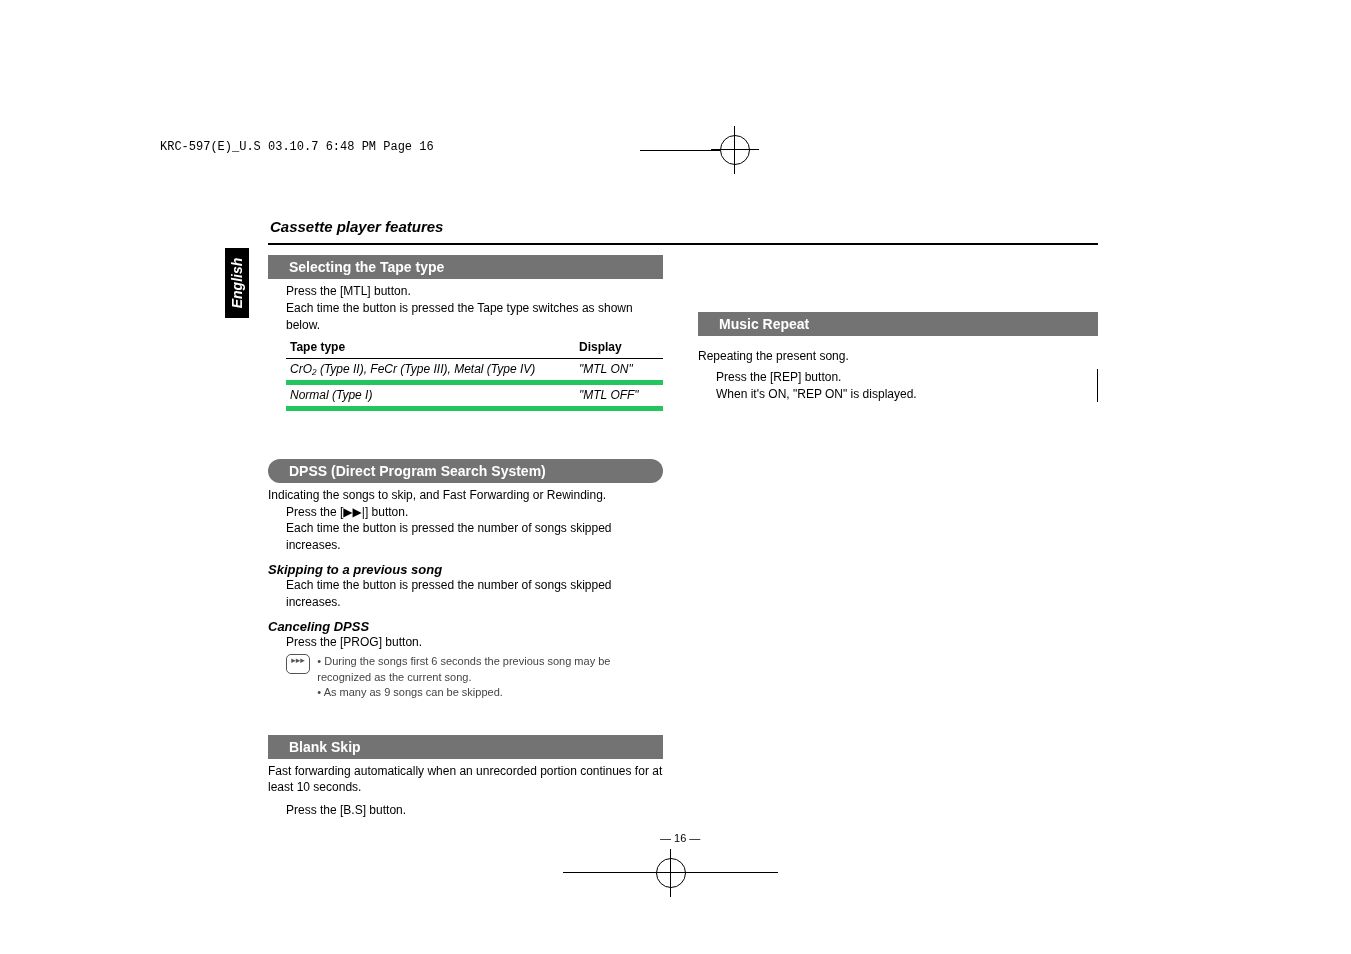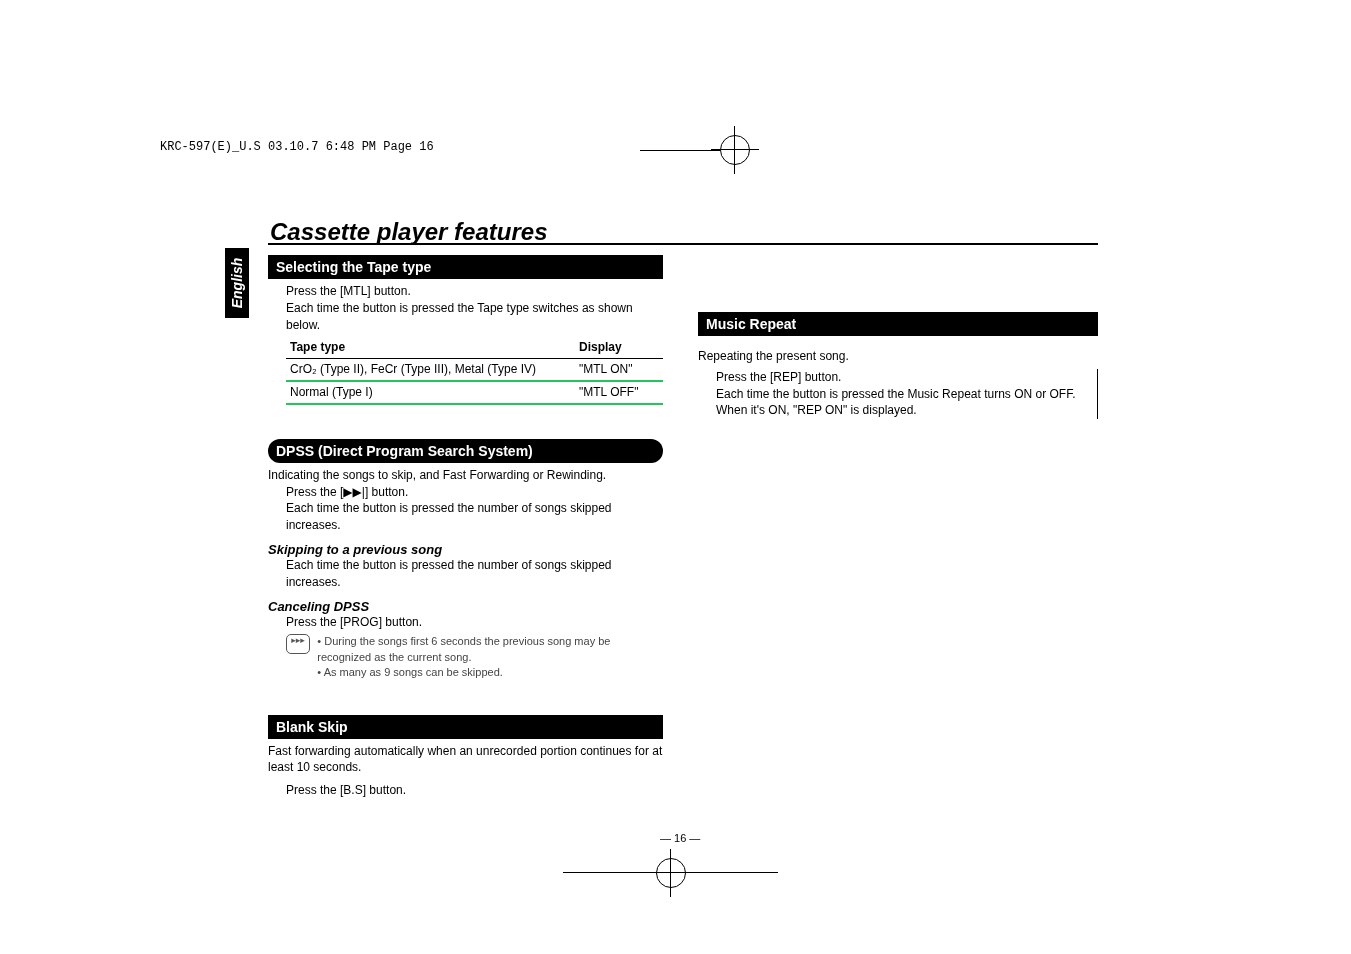--- a/index.html
+++ b/index.html
@@ -57,54 +57,54 @@
     display: flex;
     align-items: center;
     justify-content: center;
   }
   .sidebar-tab span { transform: rotate(-90deg); white-space:nowrap; }
 
   .page-title {
     position: absolute;
     top: 218px;
     left: 270px;
-    font-size: 24px;
+    font-size: 15px;
     font-weight: bold;
     font-style: italic;
   }
   .title-rule {
     position: absolute;
     top: 243px;
     left: 268px;
     width: 830px;
     height: 2px;
     background: #000;
   }
 
   .col-left { position:absolute; left: 268px; top: 255px; width: 395px; }
   .col-right { position:absolute; left: 698px; top: 250px; width: 400px; }
 
   .section-bar {
-    background: #000000;
+    background: #737373;
     color: #fff;
     font-weight: bold;
     font-size: 14px;
-    padding: 4px 8px;
+    padding: 4px 21px;
     margin-top: 10px;
   }
 
   .body-text { font-size: 12px; line-height: 1.4; }
   .indent { margin-left: 18px; }
   .subhead { font-weight: bold; font-style: italic; color:#000; font-size: 13px; margin-top: 8px; }
   .small { font-size: 11px; }
 
   table.tape { border-collapse: collapse; width: 100%; font-size:12px; margin-top:4px;}
   table.tape th, table.tape td { text-align:left; padding:2px 4px; }
   table.tape th { border-bottom: 1px solid #000; font-weight:bold; }
-  table.tape td { border-bottom: 2px solid #22c55e; }
+  table.tape td { border-bottom: 5px solid #22c55e; font-style: italic; }
 
   .note-icon {
     display:inline-block;
     width:22px; height:18px;
     border:1px solid #555; border-radius: 5px;
     vertical-align: top;
     text-align:center;
     font-size:9px;
     line-height:11px;
     margin-right:4px;
@@ -150,21 +150,21 @@
             <td>"MTL ON"</td>
           </tr>
       <tr>
             <td>Normal (Type I)</td>
             <td>"MTL OFF"</td>
           </tr>
     </tbody>
       </table>
   </div>
 
-  <div class="section-bar" style="margin-top:34px;border-radius:12px;">DPSS (Direct Program Search System)</div>
+  <div class="section-bar" style="margin-top:48px;border-radius:12px;">DPSS (Direct Program Search System)</div>
   <div class="body-text" style="margin-top:4px;">Indicating the songs to skip, and Fast Forwarding or Rewinding.</div>
 
   <div class="body-text indent">
     <div>Press the [▶▶|] button.</div>
     <div>Each time the button is pressed the number of songs skipped increases.</div>
   </div>
 
   <div class="subhead">Skipping to a previous song</div>
   <div class="body-text indent">
     <div>Each time the button is pressed the number of songs skipped increases.</div>
@@ -186,21 +186,20 @@
   <div class="body-text" style="margin-top:4px;">Fast forwarding automatically when an unrecorded portion continues for at least 10 seconds.</div>
   <div class="body-text indent" style="margin-top:6px;">Press the [B.S] button.</div>
 </div>
 
 <div class="col-right">
 
   <div class="section-bar" style="margin-top:62px;">Music Repeat</div>
   <div class="body-text" style="margin-top:12px;">Repeating the present song.</div>
   <div class="body-text indent" style="margin-top:4px; border-right:1px solid #000; padding-right:6px;">
     <div>Press the [REP] button.</div>
-    <div>Each time the button is pressed the Music Repeat turns ON or OFF.</div>
     <div>When it's ON, "REP ON" is displayed.</div>
   </div>
 </div>
 
 <div class="page-num">— 16 —</div>
 
 <div class="bottom-rule-left"></div>
 <div class="circle-crosshair bottom">
   <div class="crossline" style="left:13px; top:-10px; width:1px; height:48px;"></div>
   <div class="crossline" style="top:13px; left:-10px; height:1px; width:48px;"></div>

